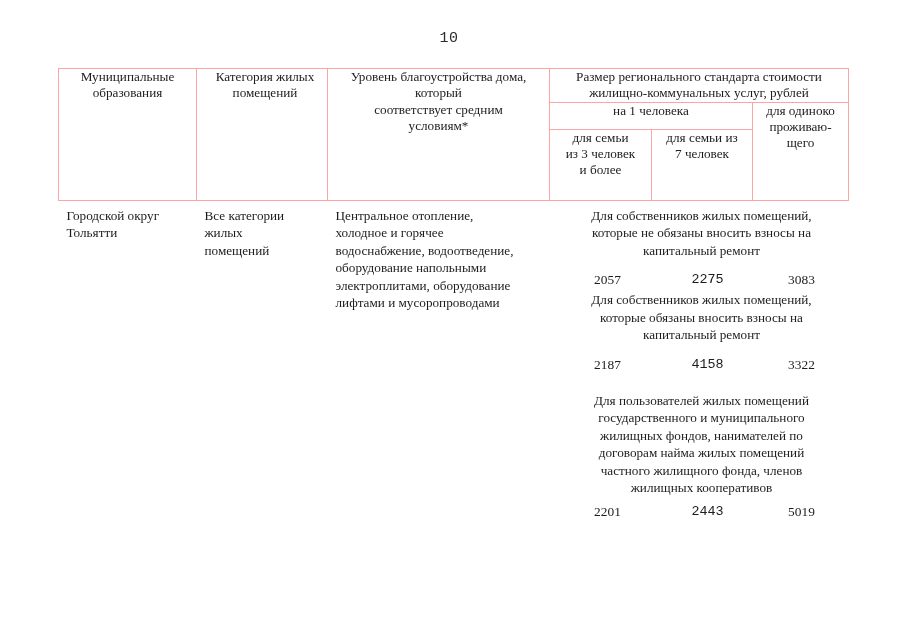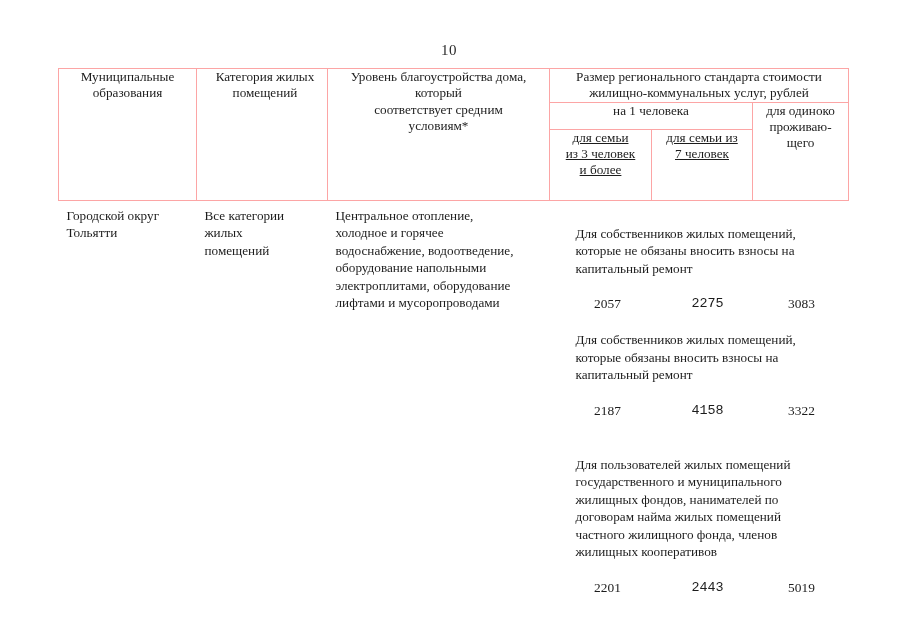--- a/index.html
+++ b/index.html
@@ -14,27 +14,28 @@
     position: relative;
     overflow: hidden;
     font-family: "Liberation Serif", "DejaVu Serif", serif;
     color: #1a1a1a;
     -webkit-font-smoothing: antialiased;
   }
 
   
   .page-number {
     position: absolute;
-    top: 42px;
+    top: 30px;
     left: 0;
     width: 898px;
     text-align: center;
     font-size: 15px;
     letter-spacing: 0.5px;
     color: #2b2b2b;
+    font-family: Liberation Mono, monospace;
   }
 
   
   .doc-table {
     position: absolute;
     left: 58px;
     top: 68px;
     width: 790px;
     border-collapse: collapse;
     table-layout: fixed;
@@ -52,21 +53,21 @@
   .hdr {
     text-align: center;
     vertical-align: middle;
     padding: 3px 4px;
     font-size: 13.2px;
     line-height: 1.24;
   }
   .hdr-tall { height: 128px; }
   .hdr-span2 { height: 30px; }
   .hdr-span-onecap { height: 26px; }
-  .hdr-sub { height: 70px; text-decoration: underline; }
+  .hdr-sub { height: 70px; }
 
   
   .body-row td {
     border: 0;
     border-top: 1px solid #4a4a4a;
     padding: 6px 6px 0 8px;
     vertical-align: top;
     line-height: 1.33;
     font-size: 13.2px;
     height: 440px;
@@ -82,32 +83,33 @@
   .cell-mun { padding-left: 8px; }
   .cell-cat { text-align: left; padding-left: 10px; }
   .cell-lvl { text-align: left; padding-left: 8px; }
 
   
   .rates-cell {
     padding: 6px 0 0 8px !important;
   }
   .rate-block { margin: 0 0 0 0; }
   .rate-text {
-    margin: 18px;
+    margin: 0;
     padding: 0;
     line-height: 1.33;
     max-width: 288px;
+    text-align: center;
   }
   .rate-numbers {
     display: flex;
     margin: 12px 0 2px 0;
     width: 288px;
     justify-content: center;
   }
-  .rate-numbers.tight { margin-top: 18px; }
+  .rate-numbers.tight { margin-top: 6px; }
   .rate-numbers span {
     display: inline-block;
     text-align: center;
     font-size: 13.4px;
   }
   .num-a { width: 100px; }
   .num-b { width: 100px; font-family: Liberation Mono, monospace; }
   .num-c { width: 88px; }
 
   .gap-lg { height: 16px; }

